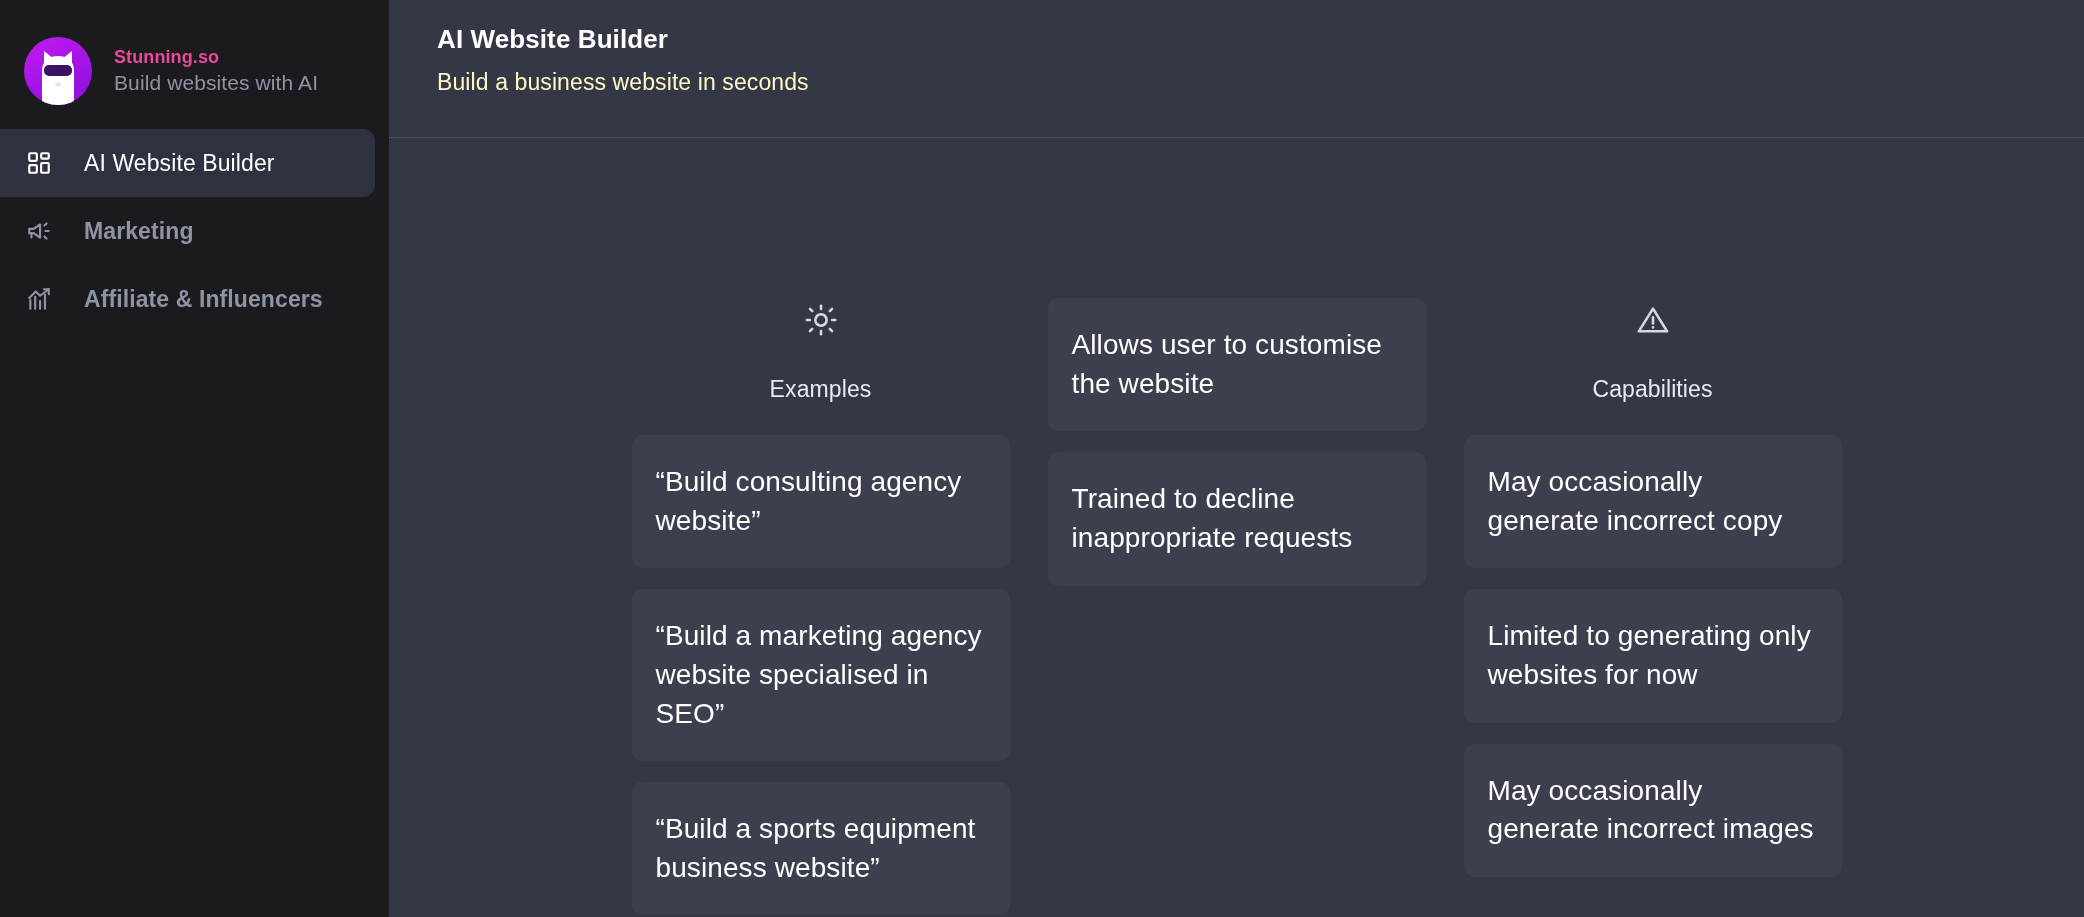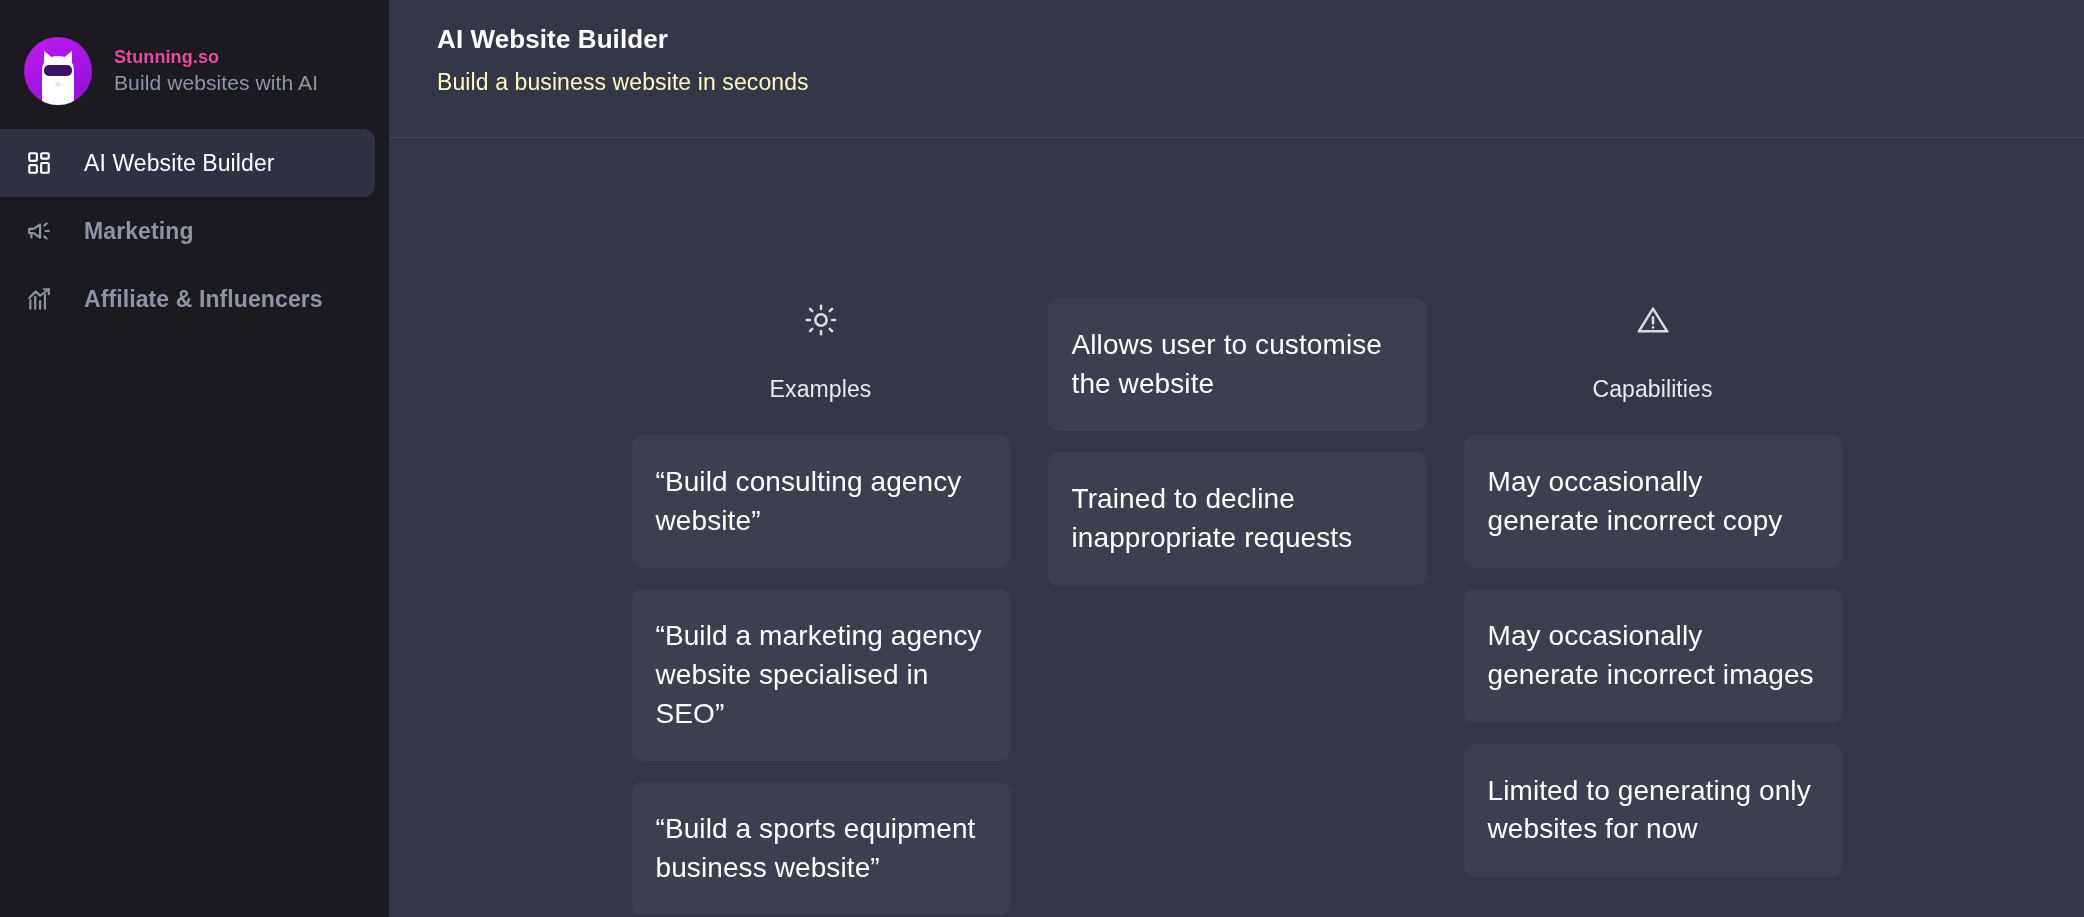--- a/index.html
+++ b/index.html
@@ -226,22 +226,22 @@
               <svg width="34" height="34" viewBox="0 0 24 24" fill="none" stroke="#d8dae2" stroke-width="1.8" stroke-linecap="round" stroke-linejoin="round">
                 <path d="M12 4 L22 20 L2 20 Z"></path>
                 <path d="M12 10 L12 14.5"></path>
                 <path d="M12 17.2 L12 17.3"></path>
               </svg>
             </span>
             <span class="col-title">Capabilities</span>
           </div>
           <div class="cards">
             <div class="card">May occasionally generate incorrect copy</div>
+            <div class="card">Limited to generating only websites for now</div>
             <div class="card">May occasionally generate incorrect images</div>
-            <div class="card">Limited to generating only websites for now</div>
           </div>
         </div>
 
       </div>
     </div>
 
   </section>
 </div>
 
 </body></html>

